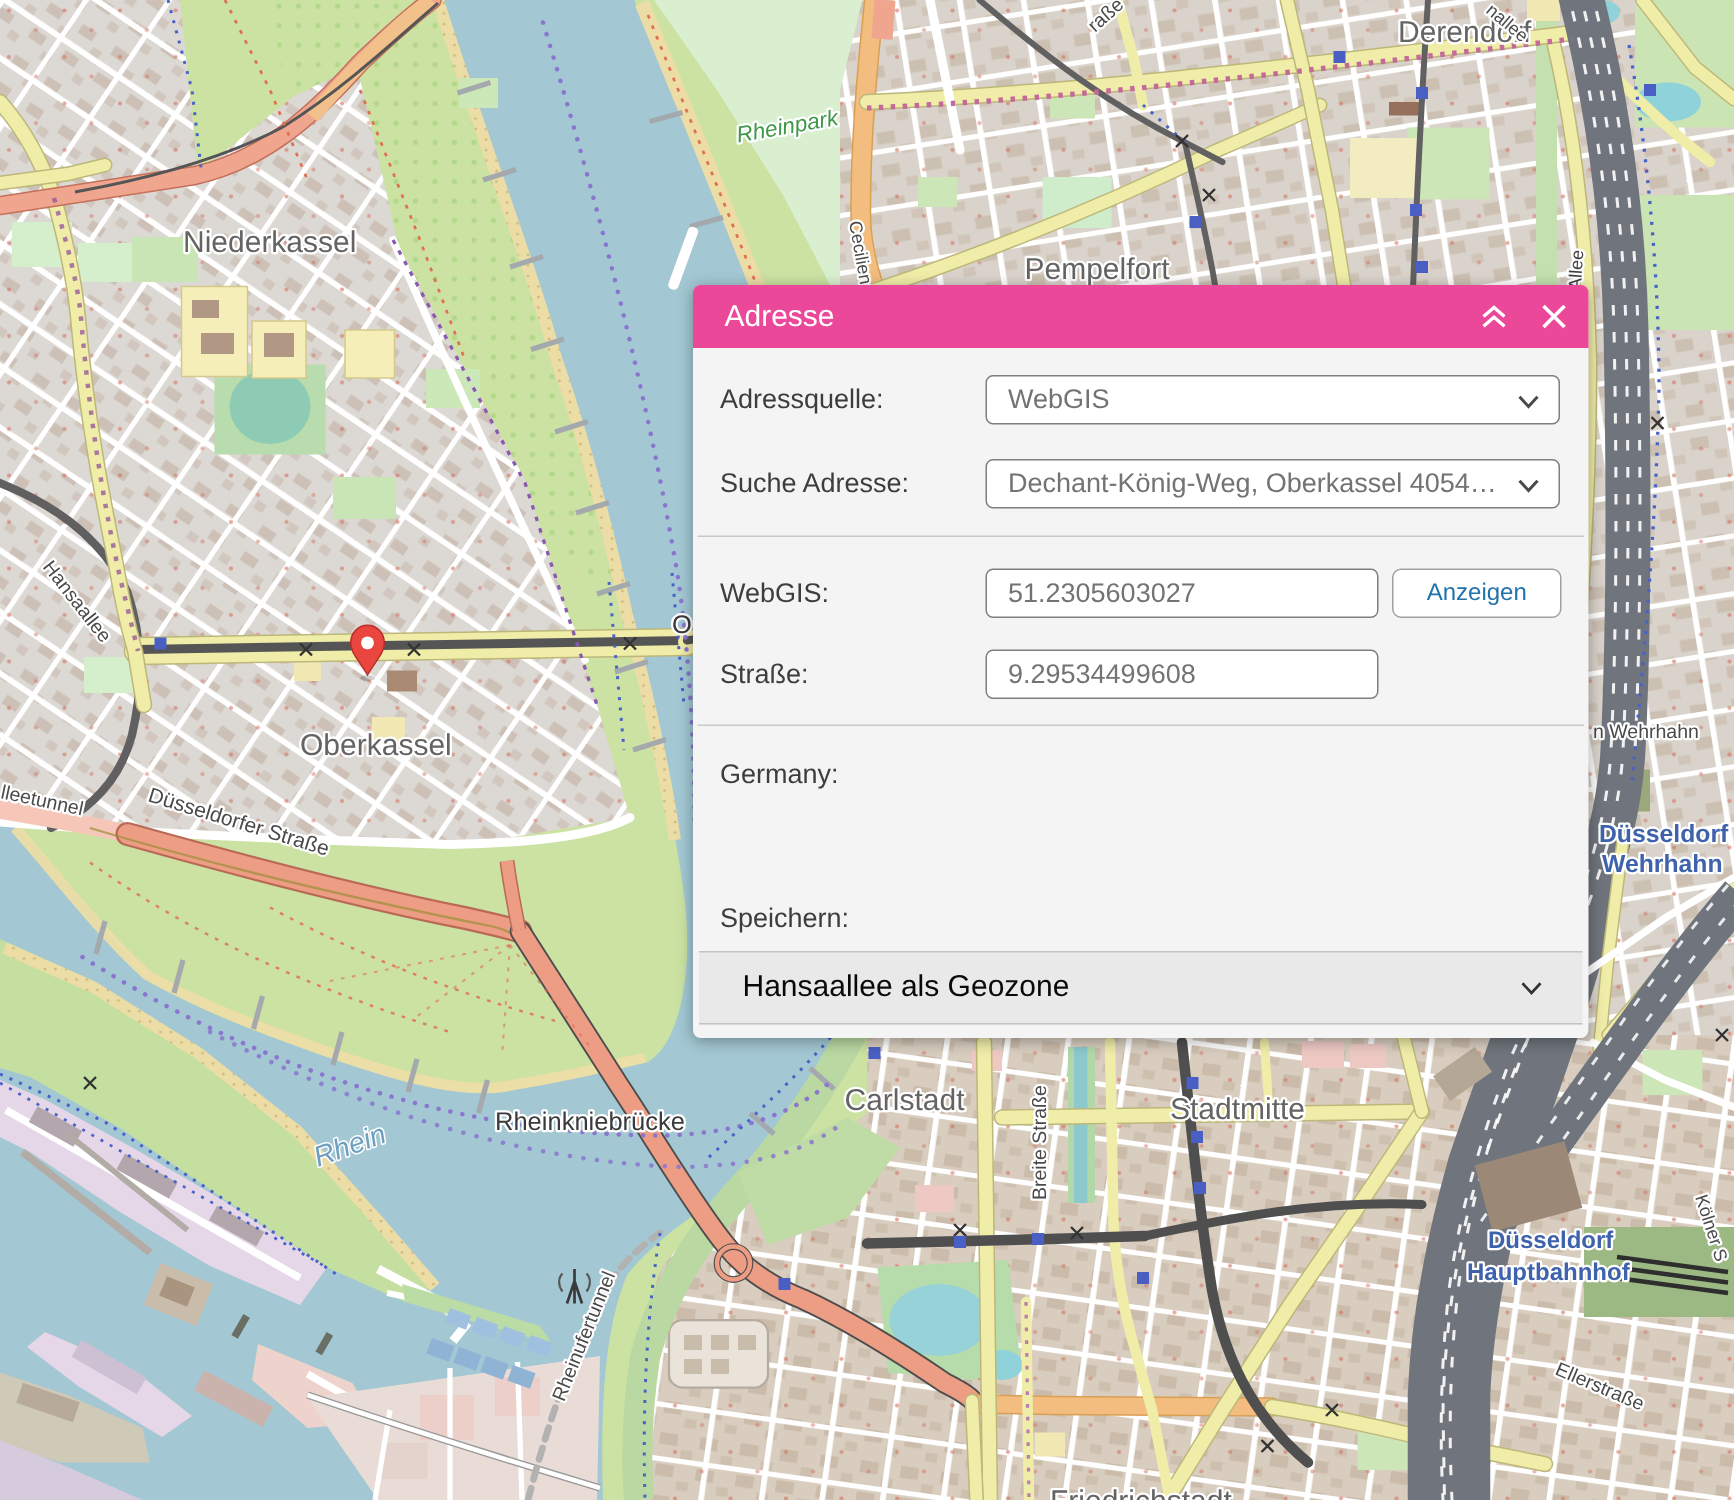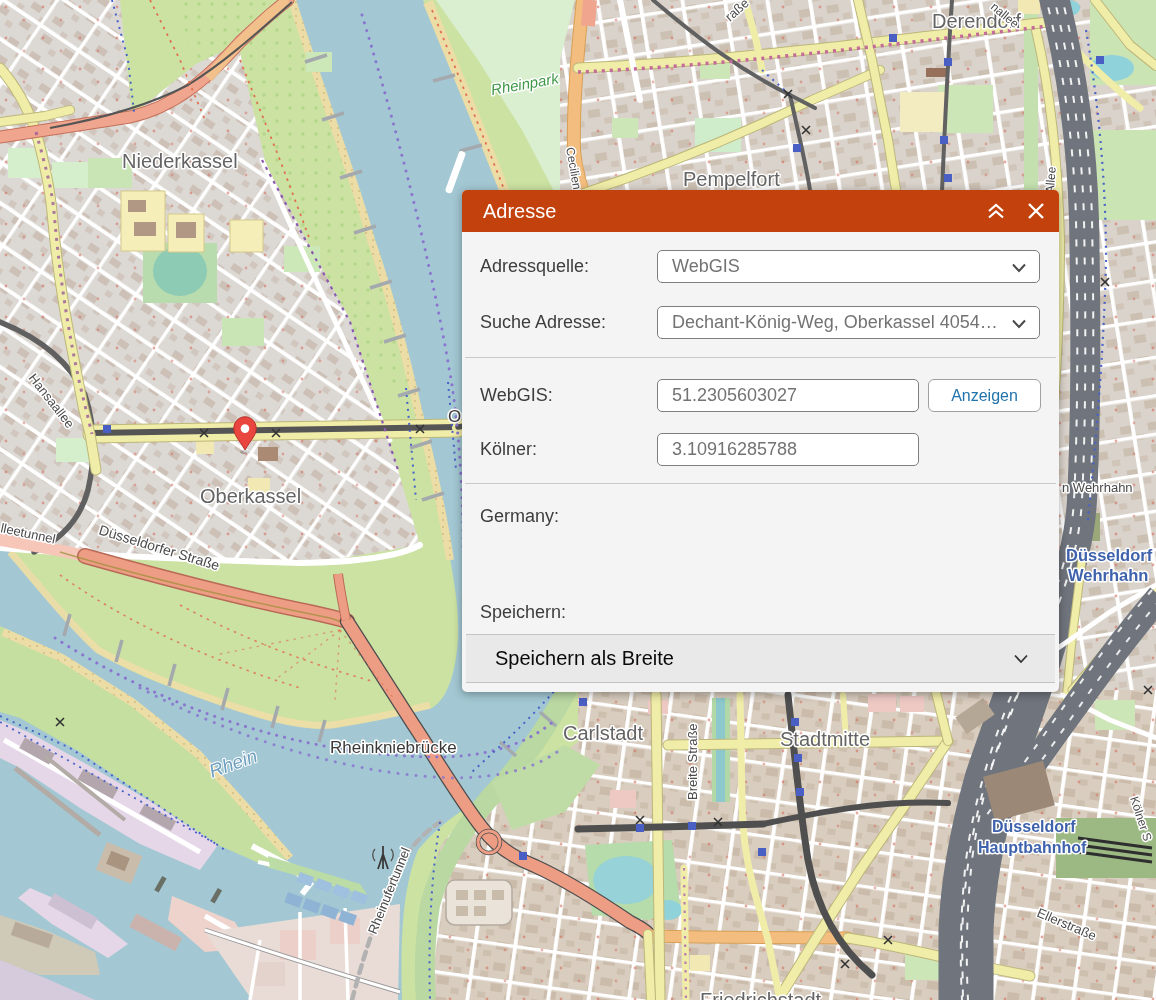--- a/index.html
+++ b/index.html
@@ -2,21 +2,21 @@
 <html><head>
 <meta charset="utf-8">
 <style>
   html,body{margin:0;padding:0;}
   #wrap{position:relative;width:1156px;height:1000px;overflow:hidden;background:#dcd8d1;
         font-family:"Liberation Sans",sans-serif;}
   #map{position:absolute;left:0;top:0;}
   
   #dlg{position:absolute;left:462px;top:190px;width:597px;height:502px;background:#f4f4f4;
        border-radius:5px;box-shadow:0 2px 10px rgba(0,0,0,.35);}
-  #dlg .hdr{position:absolute;left:0;top:0;right:0;height:42px;background:#c2410c;
+  #dlg .hdr{position:absolute;left:0;top:0;right:0;height:42px;background:#ec4899;
        border-radius:5px 5px 0 0;}
   #dlg .hdr .ttl{position:absolute;left:21px;top:0;line-height:42px;font-size:20px;color:#fff;}
   .lbl{position:absolute;left:18px;font-size:18px;font-weight:normal;color:#3d3d3d;}
   .ctl{position:absolute;left:195px;width:367px;height:31px;background:#fff;
        border:1px solid #7f7f7f;border-radius:5px;font-size:18px;color:#737373;
        display:flex;align-items:center;padding-left:14px;box-sizing:content-box;}
   .chev{position:absolute;right:12px;top:50%;margin-top:-4px;}
   .sep{position:absolute;left:3px;right:3px;height:1px;background:#c9c9c9;}
   #acc{position:absolute;left:4px;right:4px;top:444px;height:47px;background:#e9e9e9;
        border-top:1px solid #c3c3c3;border-bottom:1px solid #c3c3c3;}
@@ -419,25 +419,25 @@
   <div class="lbl" style="top:122px">Suche Adresse:</div>
   <div class="ctl" style="top:116px">Dechant-König-Weg, Oberkassel 4054…
     <svg class="chev" width="16" height="10" viewBox="0 0 16 10">
           <path d="M2 1.5 L8 8 L14 1.5" fill="none" stroke="#4a4a4a" stroke-width="2"></path>
         </svg>
   </div>
   <div class="sep" style="top:167px"></div>
   <div class="lbl" style="top:195px">WebGIS:</div>
   <div class="ctl" style="top:189px;width:246px">51.2305603027</div>
   <div class="ctl" style="top:189px;left:466px;width:111px;justify-content:center;padding-left:0;color:#2173ab;font-size:16px;border-color:#a0a0a0;border-radius:6px;">Anzeigen</div>
-  <div class="lbl" style="top:249px">Kölner:</div>
-  <div class="ctl" style="top:243px;width:246px">3.10916285788</div>
+  <div class="lbl" style="top:249px">Straße:</div>
+  <div class="ctl" style="top:243px;width:246px">9.29534499608</div>
   <div class="sep" style="top:293px"></div>
   <div class="lbl" style="top:316px">Germany:</div>
   <div class="lbl" style="top:412px">Speichern:</div>
   <div id="acc">
-        <span>Speichern als Breite</span>
+        <span>Hansaallee als Geozone</span>
     <svg width="16" height="10" viewBox="0 0 16 10" style="position:absolute;right:26px;top:19px">
           <path d="M2 1.5 L8 8 L14 1.5" fill="none" stroke="#333" stroke-width="1.8"></path>
         </svg>
   </div>
 </div>
 </div>
 
 </body></html>

